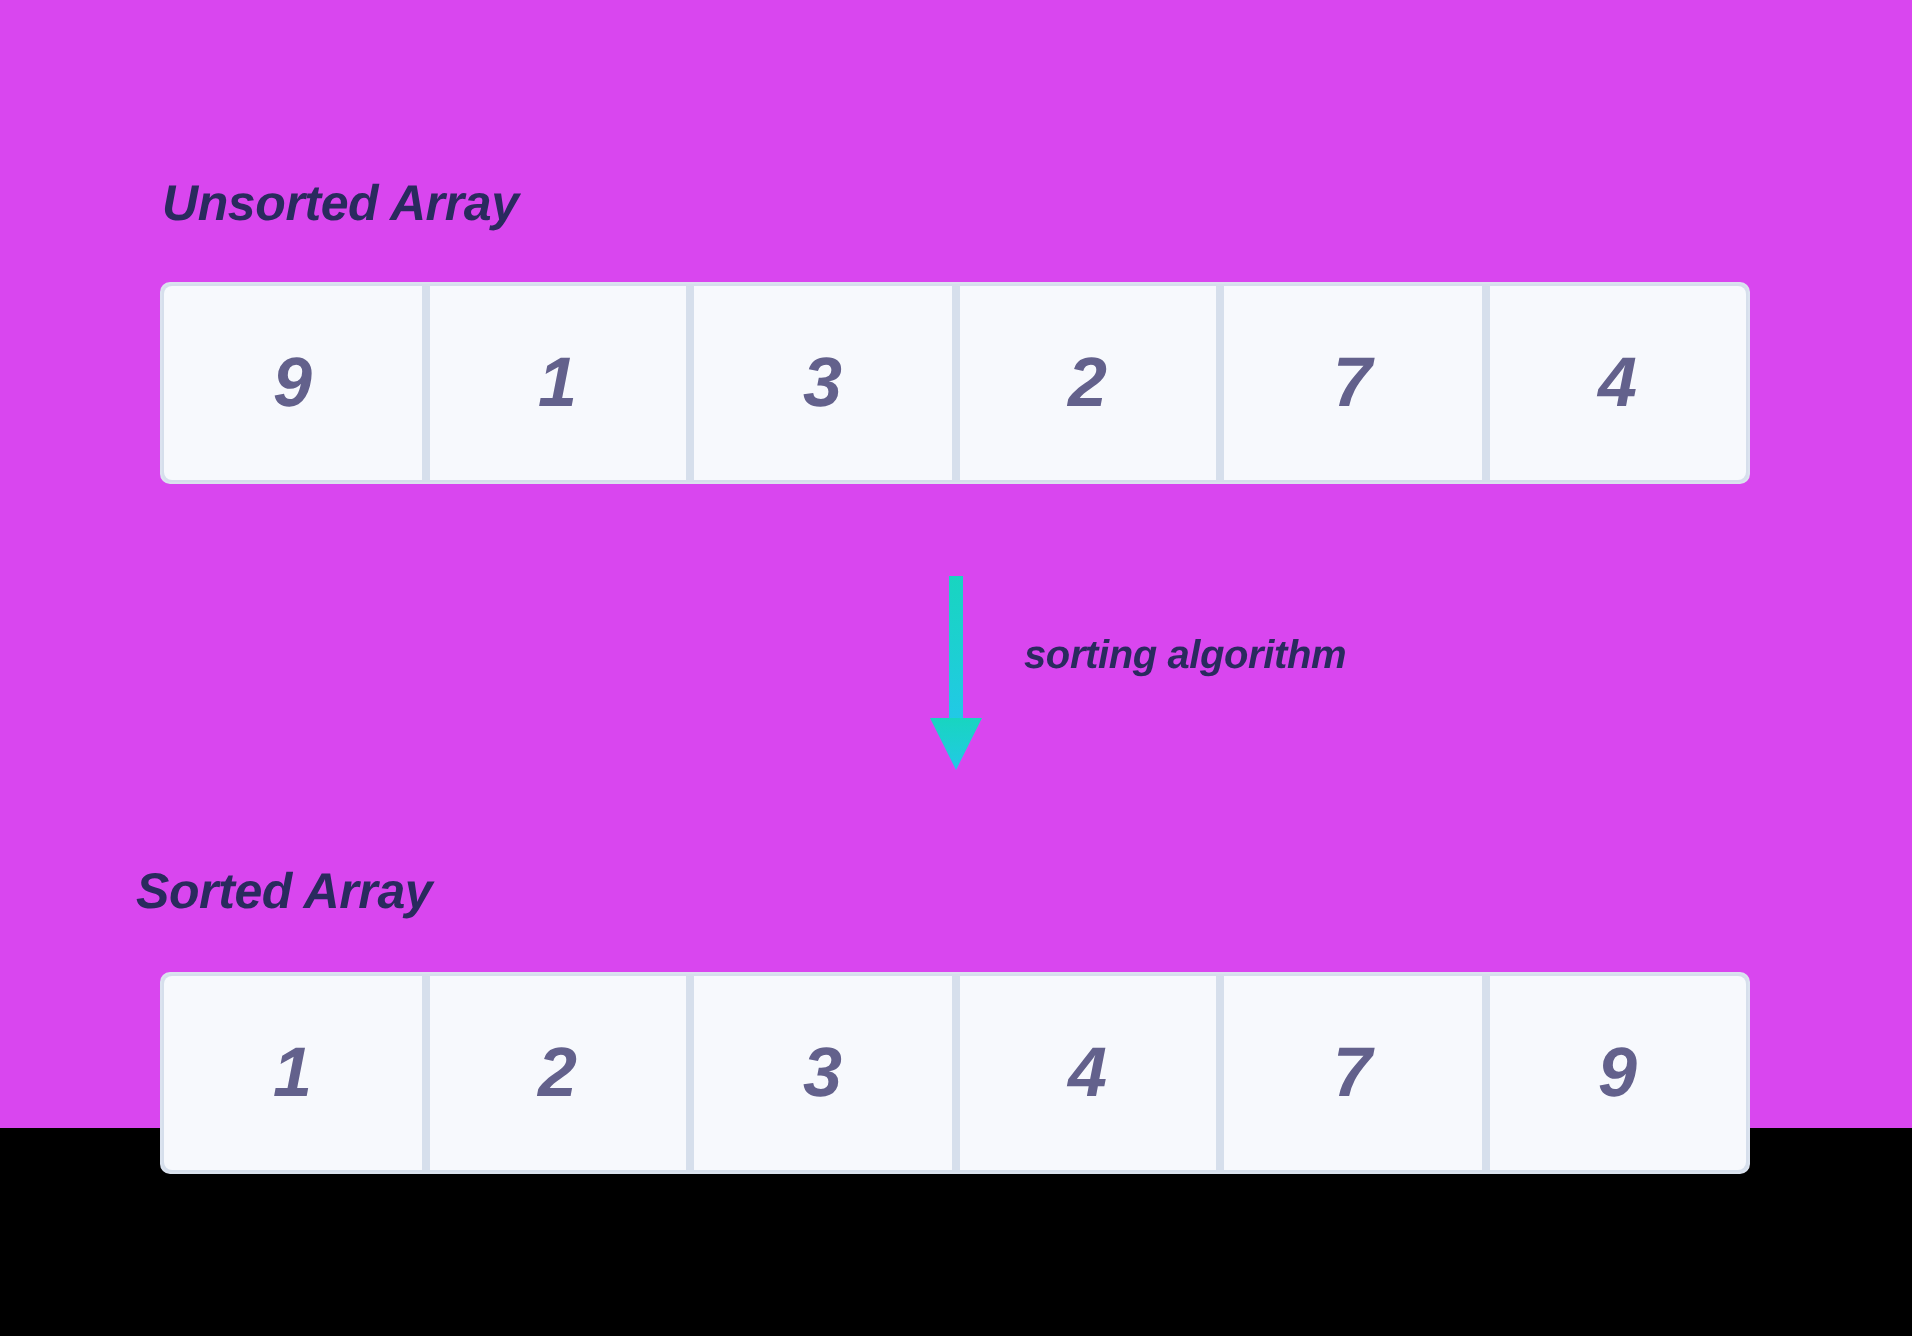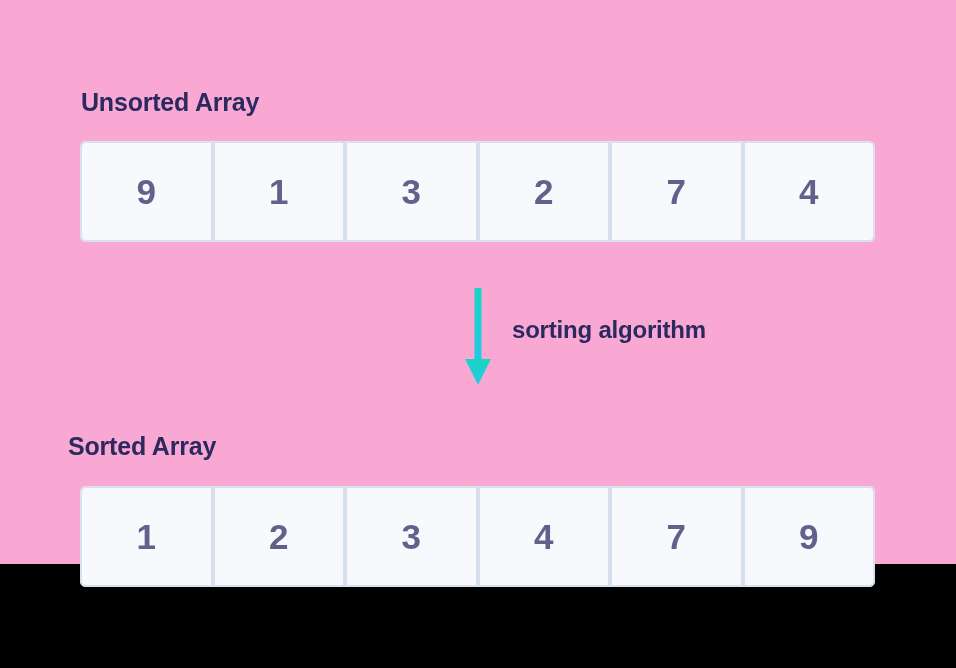--- a/index.html
+++ b/index.html
@@ -13,21 +13,22 @@
     height: 668px;
     font-family: "Liberation Sans", sans-serif;
     overflow: hidden;
     position: relative;
   }
 
   #canvas {
     position: relative;
     width: 956px;
     height: 564px;
-    background: #f9a8d4;
+    background: #d946ef;
+    font-style: italic;
   }
 
   
   .section-label {
     position: absolute;
     font-family: "Liberation Sans", sans-serif;
     font-weight: bold;
     font-size: 25px;
     letter-spacing: -0.2px;
     color: #2a2a5e;
@@ -87,21 +88,21 @@
   }
   #arrow-wrap svg { display: block; }
 
   
   #arrow-caption {
     position: absolute;
     left: 512px;
     top: 318px;
     font-family: "Liberation Sans", sans-serif;
     font-weight: bold;
-    font-size: 24px;
+    font-size: 20px;
     letter-spacing: -0.2px;
     color: #2a2a5e;
     white-space: nowrap;
     line-height: 1;
   }
 </style>
 </head>
 <body>
 
 <div id="canvas">

